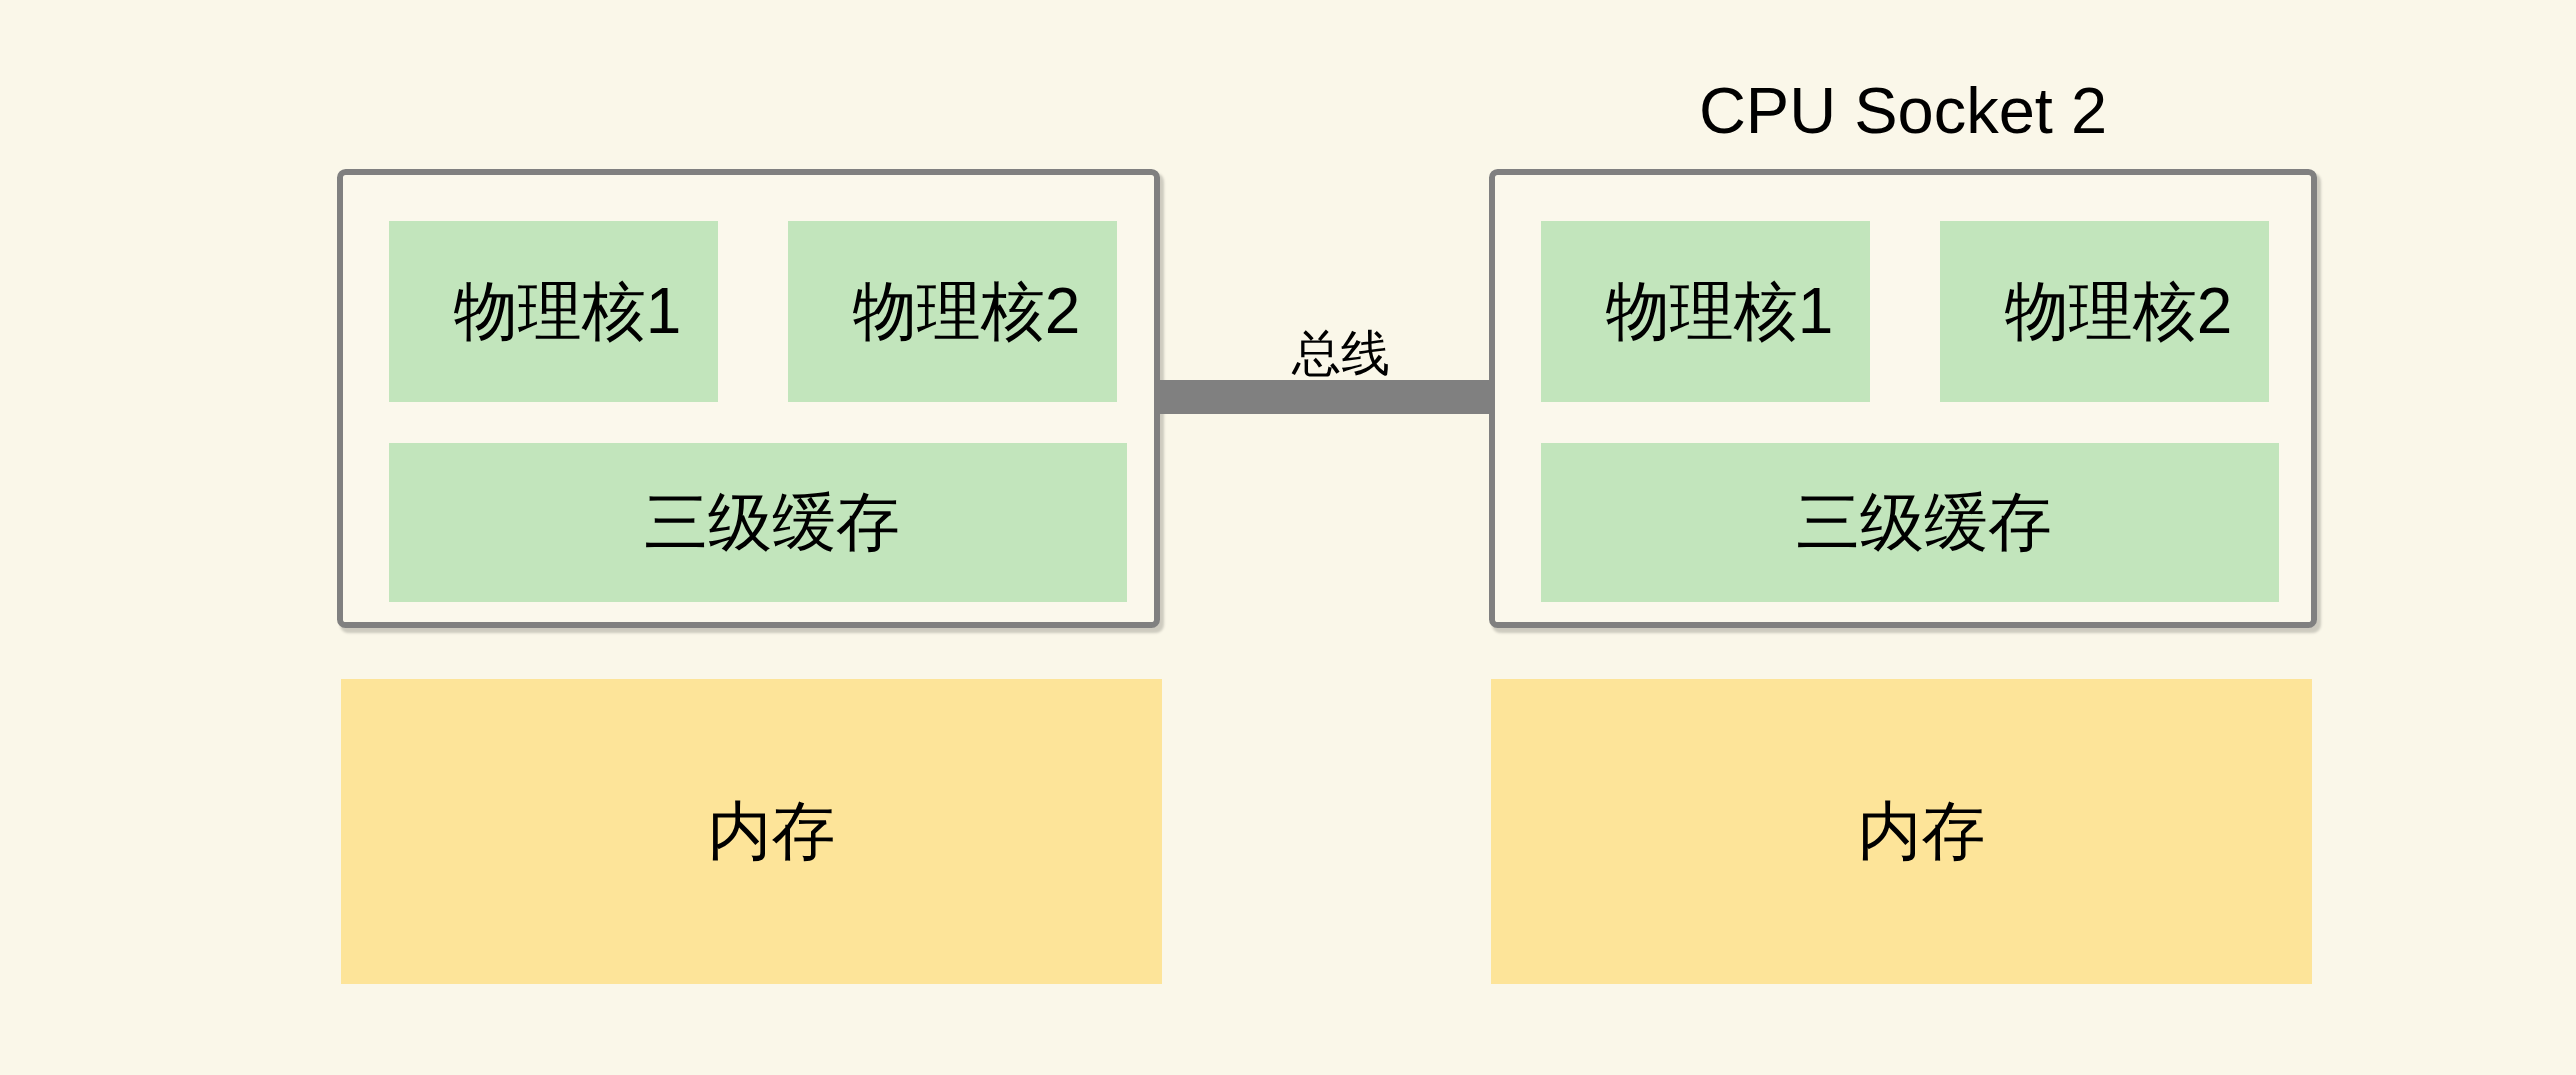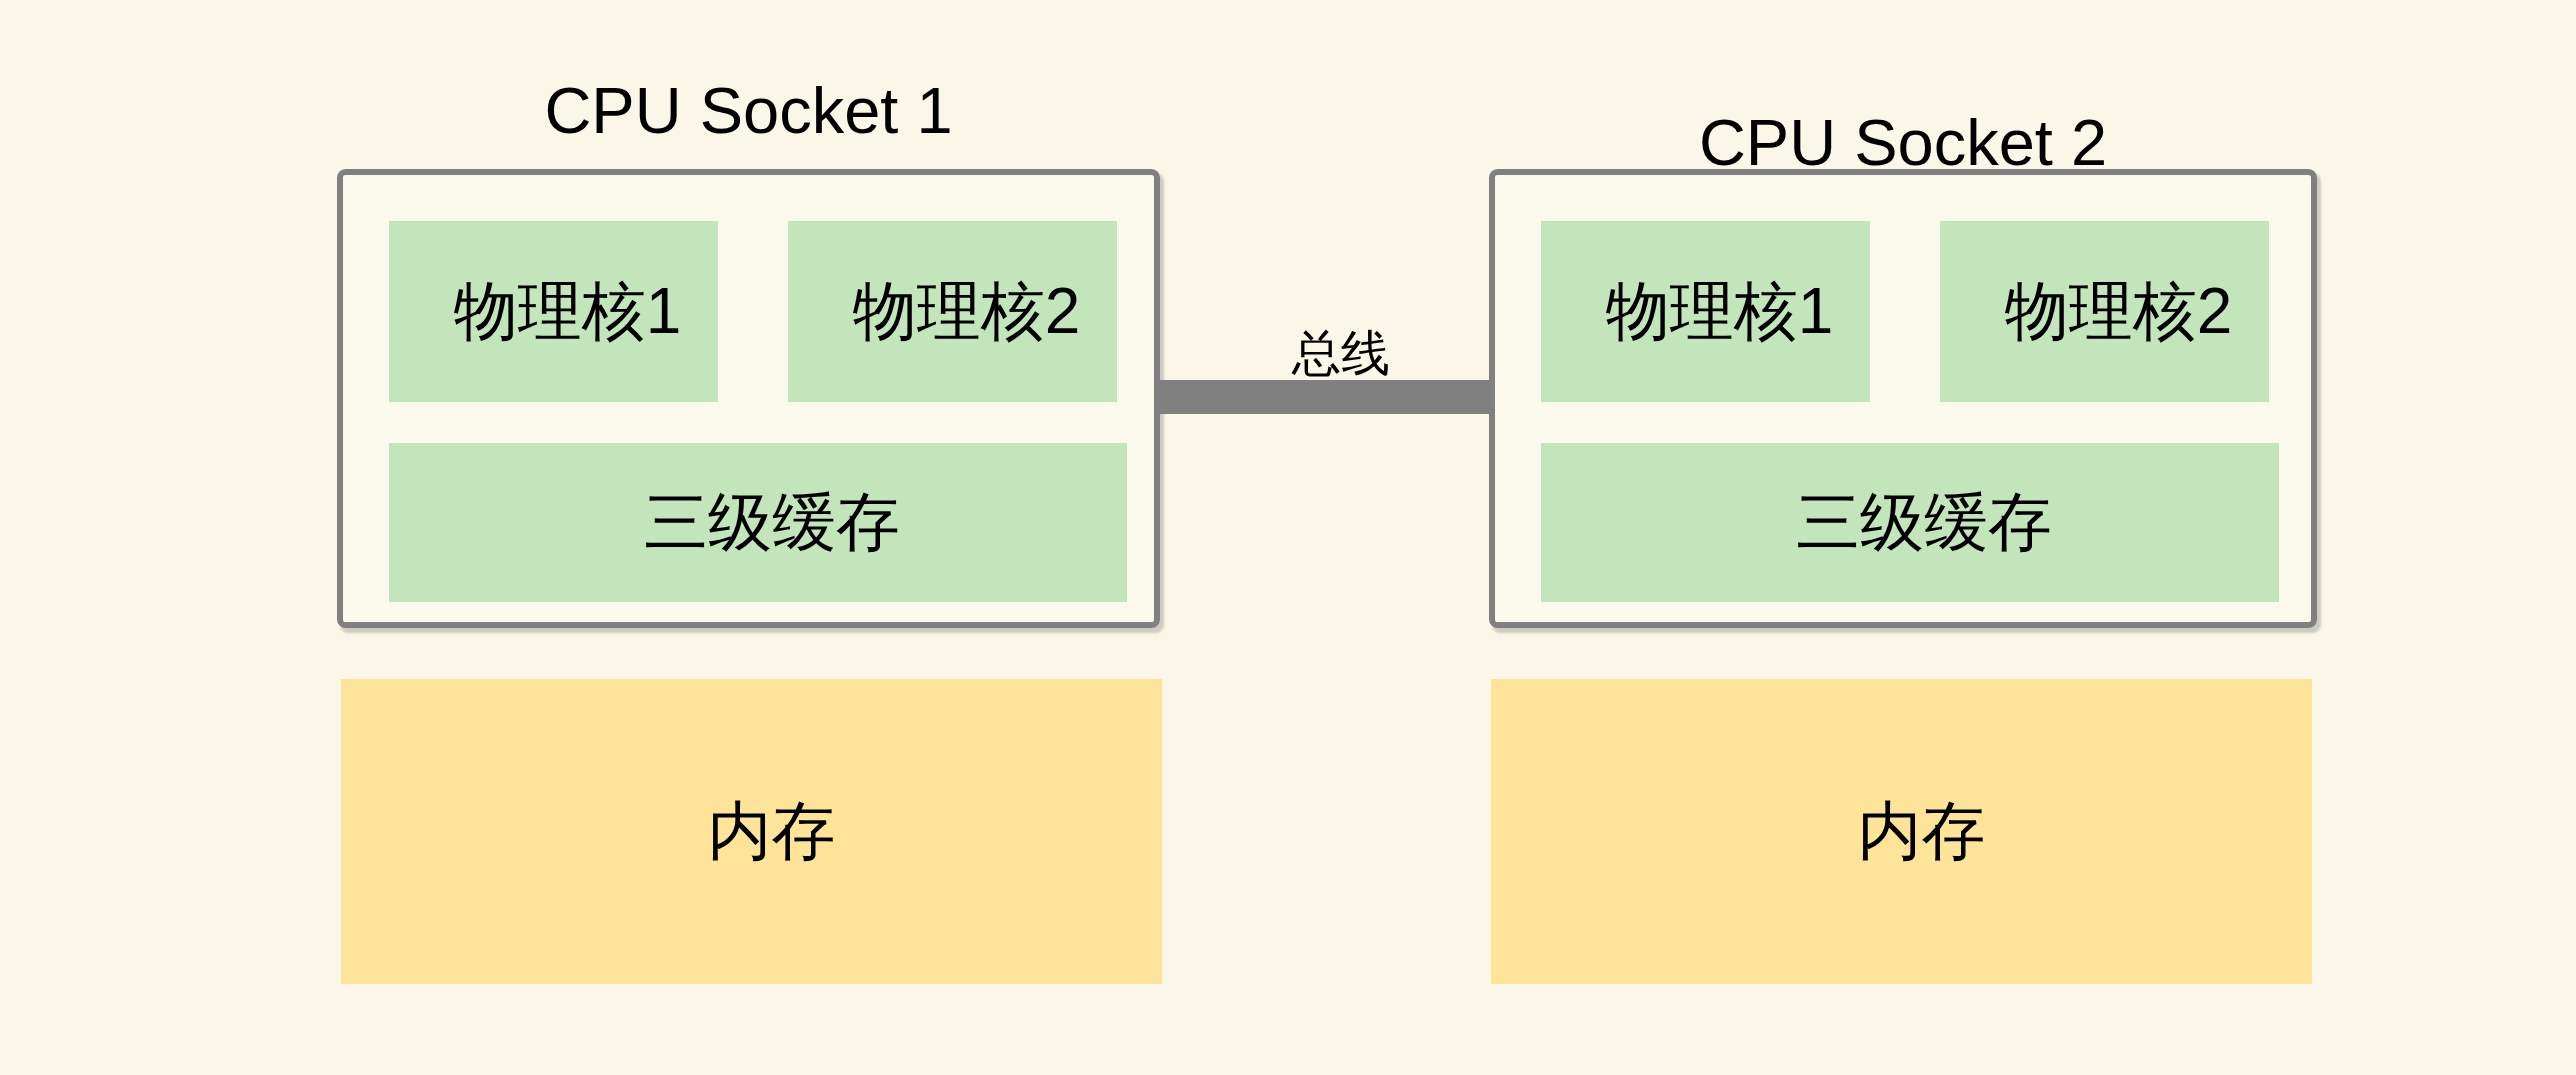--- a/index.html
+++ b/index.html
@@ -26,21 +26,21 @@
     position:absolute;
     top:72px;
     height:77px;
     font-size:65px;
     line-height:77px;
     text-align:center;
     color:var(--text);
     white-space:nowrap;
   }
   .t1{left:337px;width:823px;}
-  .t2{left:1489px;width:828px;margin-top:32px;}
+  .t2{left:1489px;width:828px;}
 
   
   .socket-box{
     position:absolute;
     top:169px;
     height:459px;
     background:var(--socket-fill);
     border:6.9px solid var(--line-gray);
     border-radius:8.6px;
     box-shadow:3.4px 4.3px 2.6px rgba(0,0,0,0.18);
@@ -100,21 +100,20 @@
     padding-left:40px;
   }
   .m1{left:341px;width:821px;}
   .m2{left:1491px;width:821px;}
 </style>
 </head>
 <body>
 
 <div class="canvas">
 
-  <div class="socket-title t1">CPU Socket 1</div>
 
   <div class="socket-title t2">CPU Socket 2</div>
 
   <div class="socket-box s1">
     <div class="core core1">物理核1</div>
     <div class="core core2">物理核2</div>
     <div class="cache">三级缓存</div>
   </div>
 
   <div class="socket-box s2">

